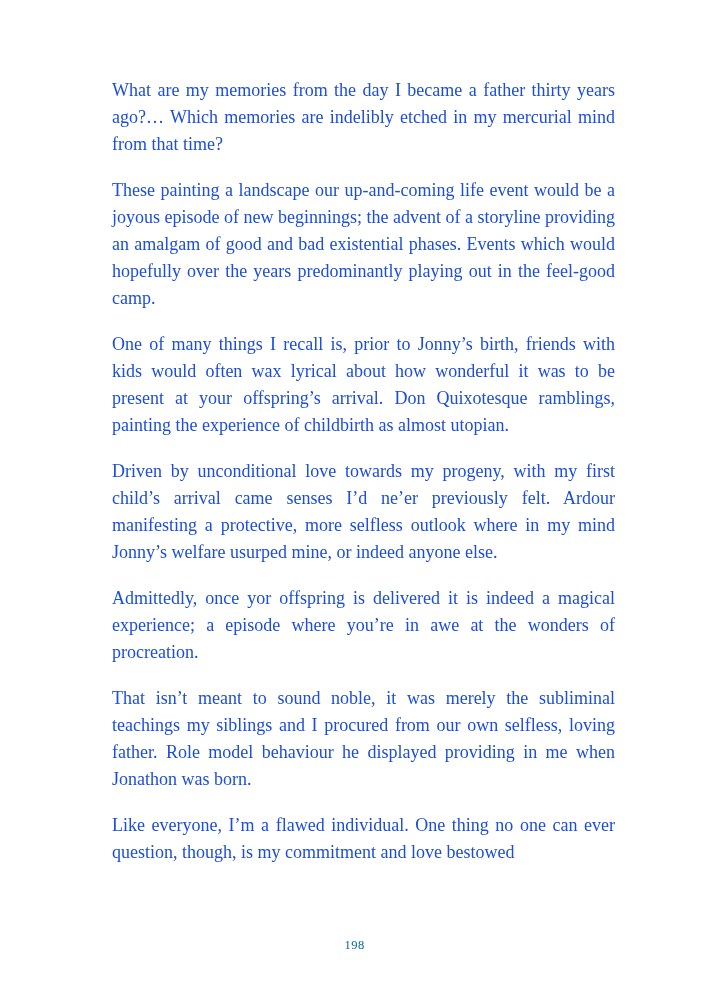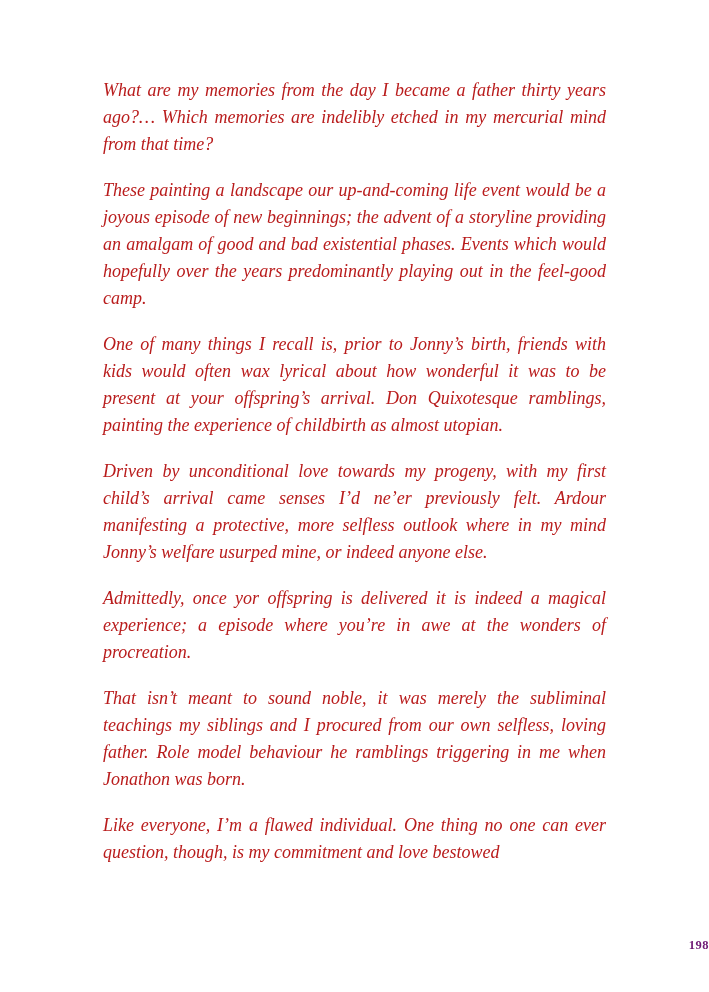--- a/index.html
+++ b/index.html
@@ -11,54 +11,52 @@
     position: relative;
     width: 709px;
     height: 992px;
     background: #ffffff;
     overflow: hidden;
     font-family: "Liberation Serif", "DejaVu Serif", serif;
   }
   .content {
     position: absolute;
     top: 77px;
-    left: 103px;
+    left: 112px;
     width: 503px;
-    color: #b91c1c;
+    color: #1d4ed8;
     font-size: 18px;
     line-height: 27px;
     text-align: justify;
-    font-style: italic;
   }
   .content p {
     margin: 0 0 19px 0;
     padding: 0;
   }
   .content p:last-child {
     margin-bottom: 16px;
   }
   .page-footer {
     position: absolute;
     left: 0;
     right: 0;
     top: 938px;
-    text-align: right;
+    text-align: center;
     font-size: 12.5px;
-    color: #701a75;
+    color: #0369a1;
     letter-spacing: 0.5px;
-    font-weight: bold;
   }
 </style>
 </head>
 <body>
 
 <div class="page">
   <div class="content">
     <p>What are my memories from the day I became a father thirty years ago?… Which memories are indelibly etched in my mercurial mind from that time?</p>
     <p>These painting a landscape our up-and-coming life event would be a joyous episode of new beginnings; the advent of a storyline providing an amalgam of good and bad existential phases. Events which would hopefully over the years predominantly playing out in the feel-good camp.</p>
     <p>One of many things I recall is, prior to Jonny’s birth, friends with kids would often wax lyrical about how wonderful it was to be present at your offspring’s arrival. Don Quixotesque ramblings, painting the experience of childbirth as almost utopian.</p>
     <p>Driven by unconditional love towards my progeny, with my first child’s arrival came senses I’d ne’er previously felt. Ardour manifesting a protective, more selfless outlook where in my mind Jonny’s welfare usurped mine, or indeed anyone else.</p>
     <p>Admittedly, once yor offspring is delivered it is indeed a magical experience; a episode where you’re in awe at the wonders of procreation.</p>
-    <p>That isn’t meant to sound noble, it was merely the subliminal teachings my siblings and I procured from our own selfless, loving father. Role model behaviour he ramblings triggering in me when Jonathon was born.</p>
+    <p>That isn’t meant to sound noble, it was merely the subliminal teachings my siblings and I procured from our own selfless, loving father. Role model behaviour he displayed providing in me when Jonathon was born.</p>
     <p>Like everyone, I’m a flawed individual. One thing no one can ever question, though, is my commitment and love bestowed</p>
   </div>
   <div class="page-footer">198</div>
 </div>
 
 </body></html>

